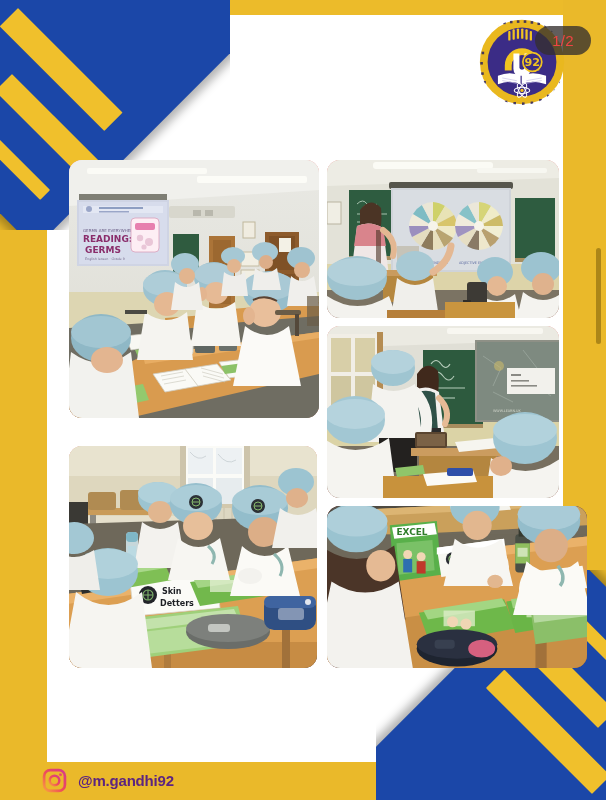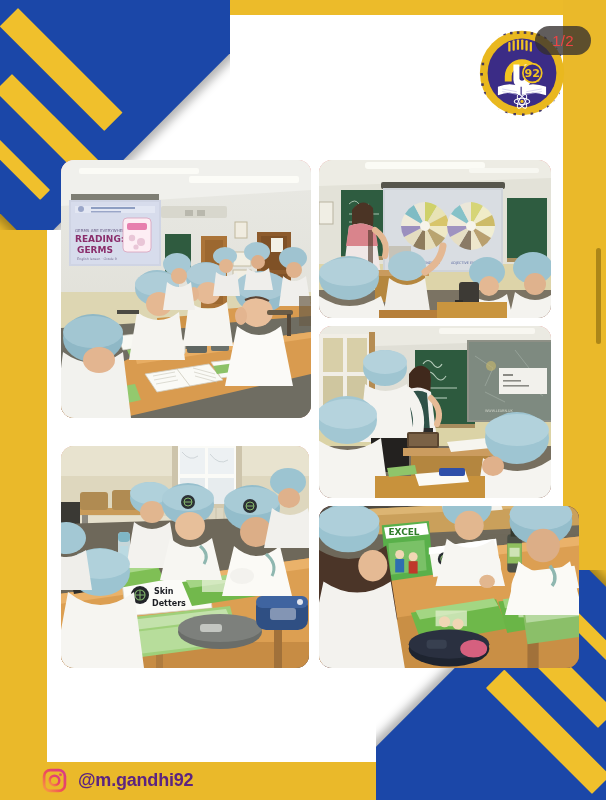--- a/index.html
+++ b/index.html
@@ -121,21 +121,21 @@
   .s-br-3 {
     right: -58px; bottom: 82px;
     width: 150px; height: 14px;
     transform: rotate(45deg);
     transform-origin: right bottom;
   }
 
   
   .logo {
     position: absolute;
-    left: 479px; top: 30px;
+    left: 479px; top: 19px;
     width: 86px; height: 86px;
     border-radius: 50%;
     overflow: hidden;
     z-index: 40;
   }
   .logo svg { display: block; }
 
   
   .page-pill {
     position: absolute;
@@ -160,20 +160,21 @@
   .collage {
     position: absolute;
     left: 61px; top: 160px;
     width: 490px; height: 508px;
   }
   .photo {
     position: absolute;
     border-radius: 13px;
     overflow: hidden;
     background: #ef4444;
+    margin-left: 8px;
   }
   .photo > svg { display: block; width: 100%; height: 100%; }
 
   .ph-tl { left: 0;    top: 0;   width: 250px; height: 258px; }
   .ph-tr { left: 258px; top: 0;   width: 232px; height: 158px; }
   .ph-mr { left: 258px; top: 166px; width: 232px; height: 172px; }
   .ph-bl { left: 0;    top: 286px; width: 248px; height: 222px; }
   .ph-br { left: 258px; top: 346px; width: 260px; height: 162px; }
 
   
@@ -182,21 +183,21 @@
     left: 42px; bottom: 4px;
     height: 32px;
     display: flex;
     align-items: center;
     gap: 11px;
     z-index: 30;
   }
   .ig-icon { width: 25px; height: 25px; display: block; }
   .handle-text {
     color: #5c2480;
-    font-size: 18px;
+    font-size: 15px;
     font-weight: bold;
     letter-spacing: -0.2px;
     font-family: "Liberation Sans", sans-serif;
     white-space: nowrap;
   }
 
   
   .scrollbar-track {
     position: absolute;
     right: 5px; top: 232px;

